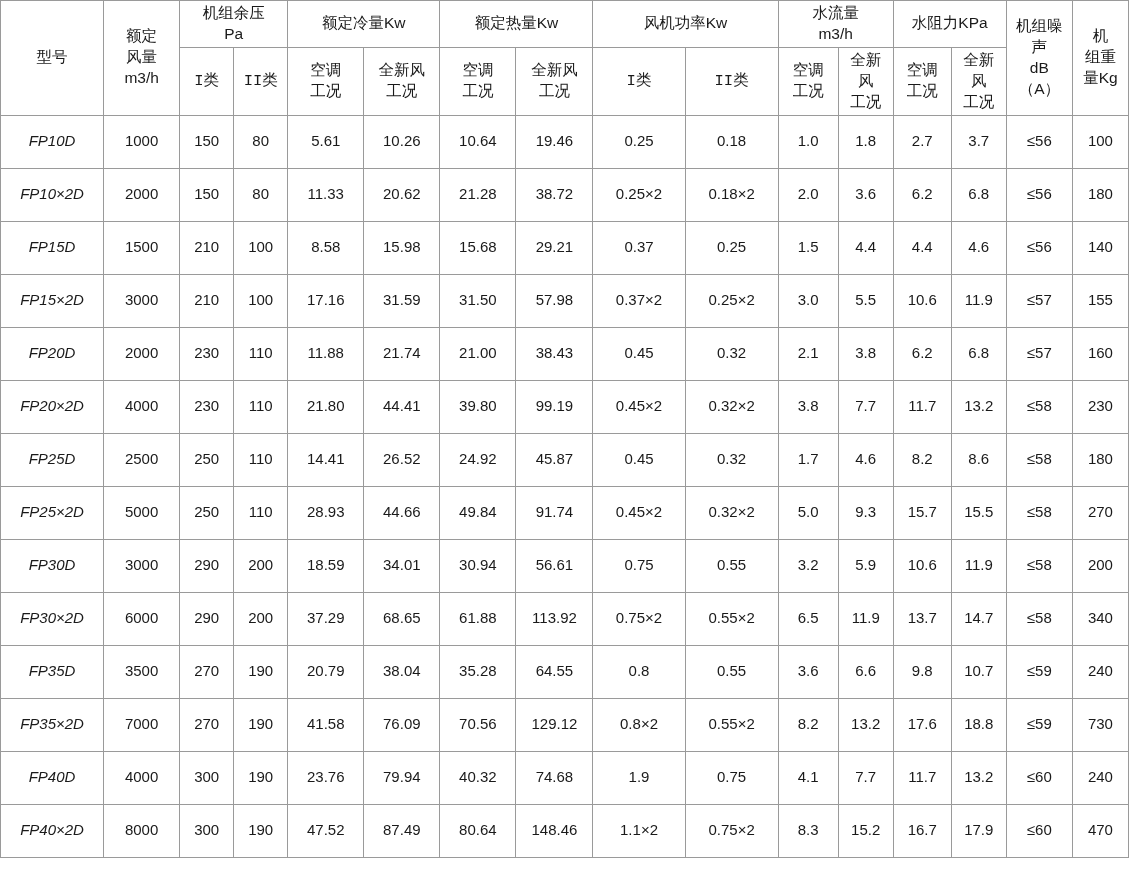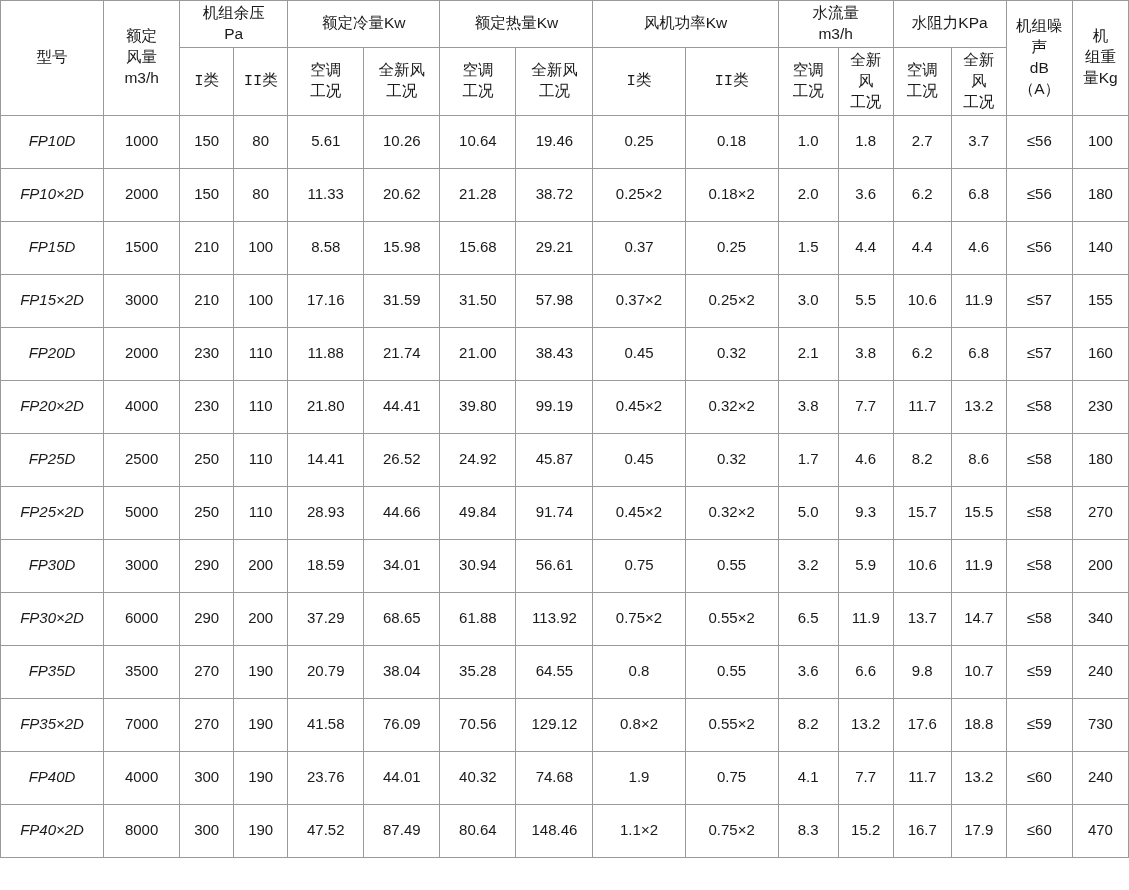--- a/index.html
+++ b/index.html
@@ -369,21 +369,21 @@
         <td class="hc">18.8</td>
         <td class="hc">≤59</td>
         <td class="hc">730</td>
       </tr>
       <tr>
         <td class="model">FP40D</td>
         <td class="hc">4000</td>
         <td class="hc">300</td>
         <td class="hc">190</td>
         <td class="hc">23.76</td>
-        <td class="hc">44.01</td>
+        <td class="hc">79.94</td>
         <td class="hc">40.32</td>
         <td class="hc">74.68</td>
         <td class="hc">1.9</td>
         <td class="hc">0.75</td>
         <td class="hc">4.1</td>
         <td class="hc">7.7</td>
         <td class="hc">11.7</td>
         <td class="hc">13.2</td>
         <td class="hc">≤60</td>
         <td class="hc">240</td>

